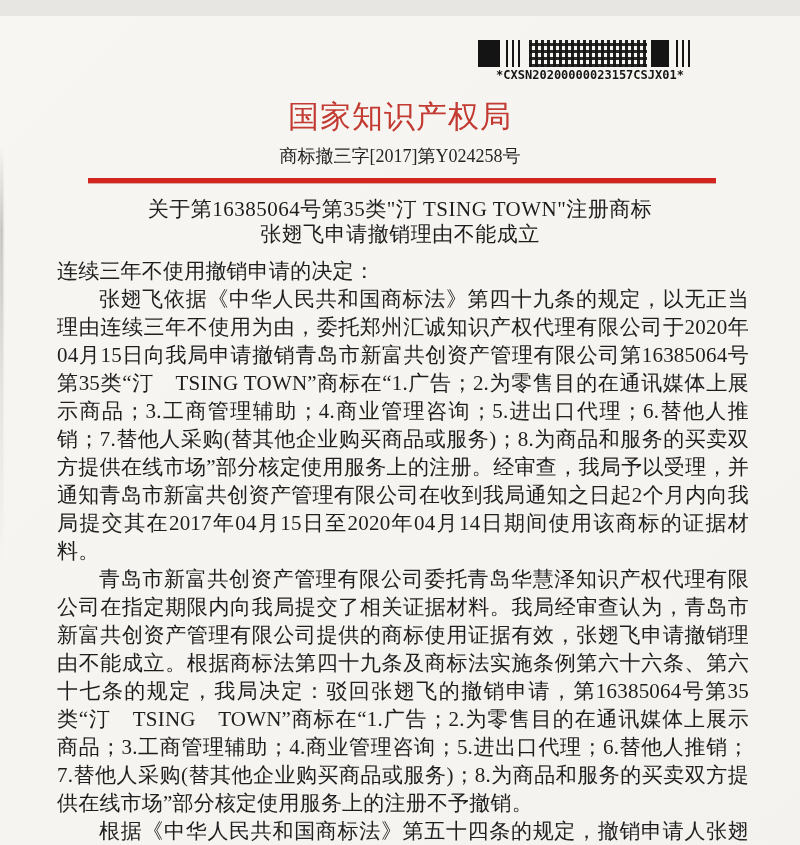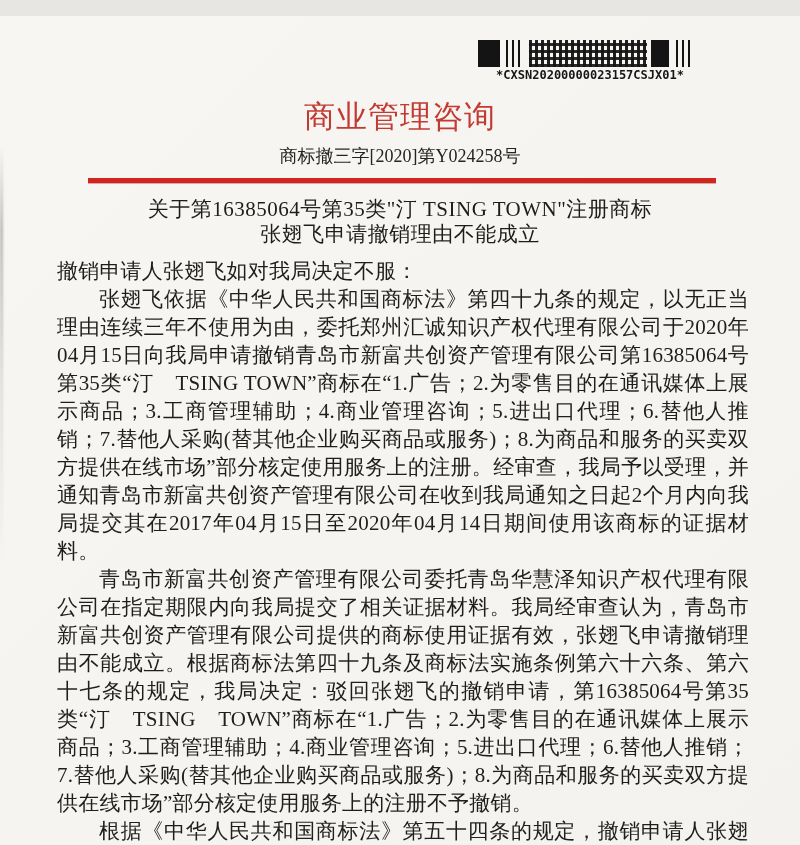--- a/index.html
+++ b/index.html
@@ -90,29 +90,29 @@
       <div class="bc-gap" style="width:7px"></div>
       <div class="bc-matrix" style="width:118px"></div>
       <div class="bc-gap" style="width:4px"></div>
       <div class="bc-solid" style="width:18px"></div>
       <div class="bc-gap" style="width:7px"></div>
       <div class="bc-thin" style="width:16px"></div>
     </div>
     <div class="barcode-text">*CXSN20200000023157CSJX01*</div>
   </div>
 
-  <div class="agency-title">商业管理咨询</div>
-  <div class="doc-number">商标撤三字[2020]第Y024258号</div>
+  <div class="agency-title">国家知识产权局</div>
+  <div class="doc-number">商标撤三字[2017]第Y024258号</div>
   <div class="red-rule"></div>
 
   <div class="subject">
     <div>关于第16385064号第35类"汀 TSING TOWN"注册商标</div>
     <div>张翅飞申请撤销理由不能成立</div>
   </div>
 
   <div class="body-text">
-    <p class="recipient">撤销申请人张翅飞如对我局决定不服：</p>
+    <p class="recipient">连续三年不使用撤销申请的决定：</p>
     <p class="para">张翅飞依据《中华人民共和国商标法》第四十九条的规定，以无正当理由连续三年不使用为由，委托郑州汇诚知识产权代理有限公司于2020年04月15日向我局申请撤销青岛市新富共创资产管理有限公司第16385064号第35类“汀　TSING TOWN”商标在“1.广告；2.为零售目的在通讯媒体上展示商品；3.工商管理辅助；4.商业管理咨询；5.进出口代理；6.替他人推销；7.替他人采购(替其他企业购买商品或服务)；8.为商品和服务的买卖双方提供在线市场”部分核定使用服务上的注册。经审查，我局予以受理，并通知青岛市新富共创资产管理有限公司在收到我局通知之日起2个月内向我局提交其在2017年04月15日至2020年04月14日期间使用该商标的证据材料。</p>
     <p class="para">青岛市新富共创资产管理有限公司委托青岛华慧泽知识产权代理有限公司在指定期限内向我局提交了相关证据材料。我局经审查认为，青岛市新富共创资产管理有限公司提供的商标使用证据有效，张翅飞申请撤销理由不能成立。根据商标法第四十九条及商标法实施条例第六十六条、第六十七条的规定，我局决定：驳回张翅飞的撤销申请，第16385064号第35类“汀　TSING　TOWN”商标在“1.广告；2.为零售目的在通讯媒体上展示商品；3.工商管理辅助；4.商业管理咨询；5.进出口代理；6.替他人推销；7.替他人采购(替其他企业购买商品或服务)；8.为商品和服务的买卖双方提供在线市场”部分核定使用服务上的注册不予撤销。</p>
     <p class="para">根据《中华人民共和国商标法》第五十四条的规定，撤销申请人张翅飞如对我局决定不服，可以自收到本决定之日起十五日内向国家知识产权局申请复审。</p>
   </div>
 
 </div>
 
 </body></html>

